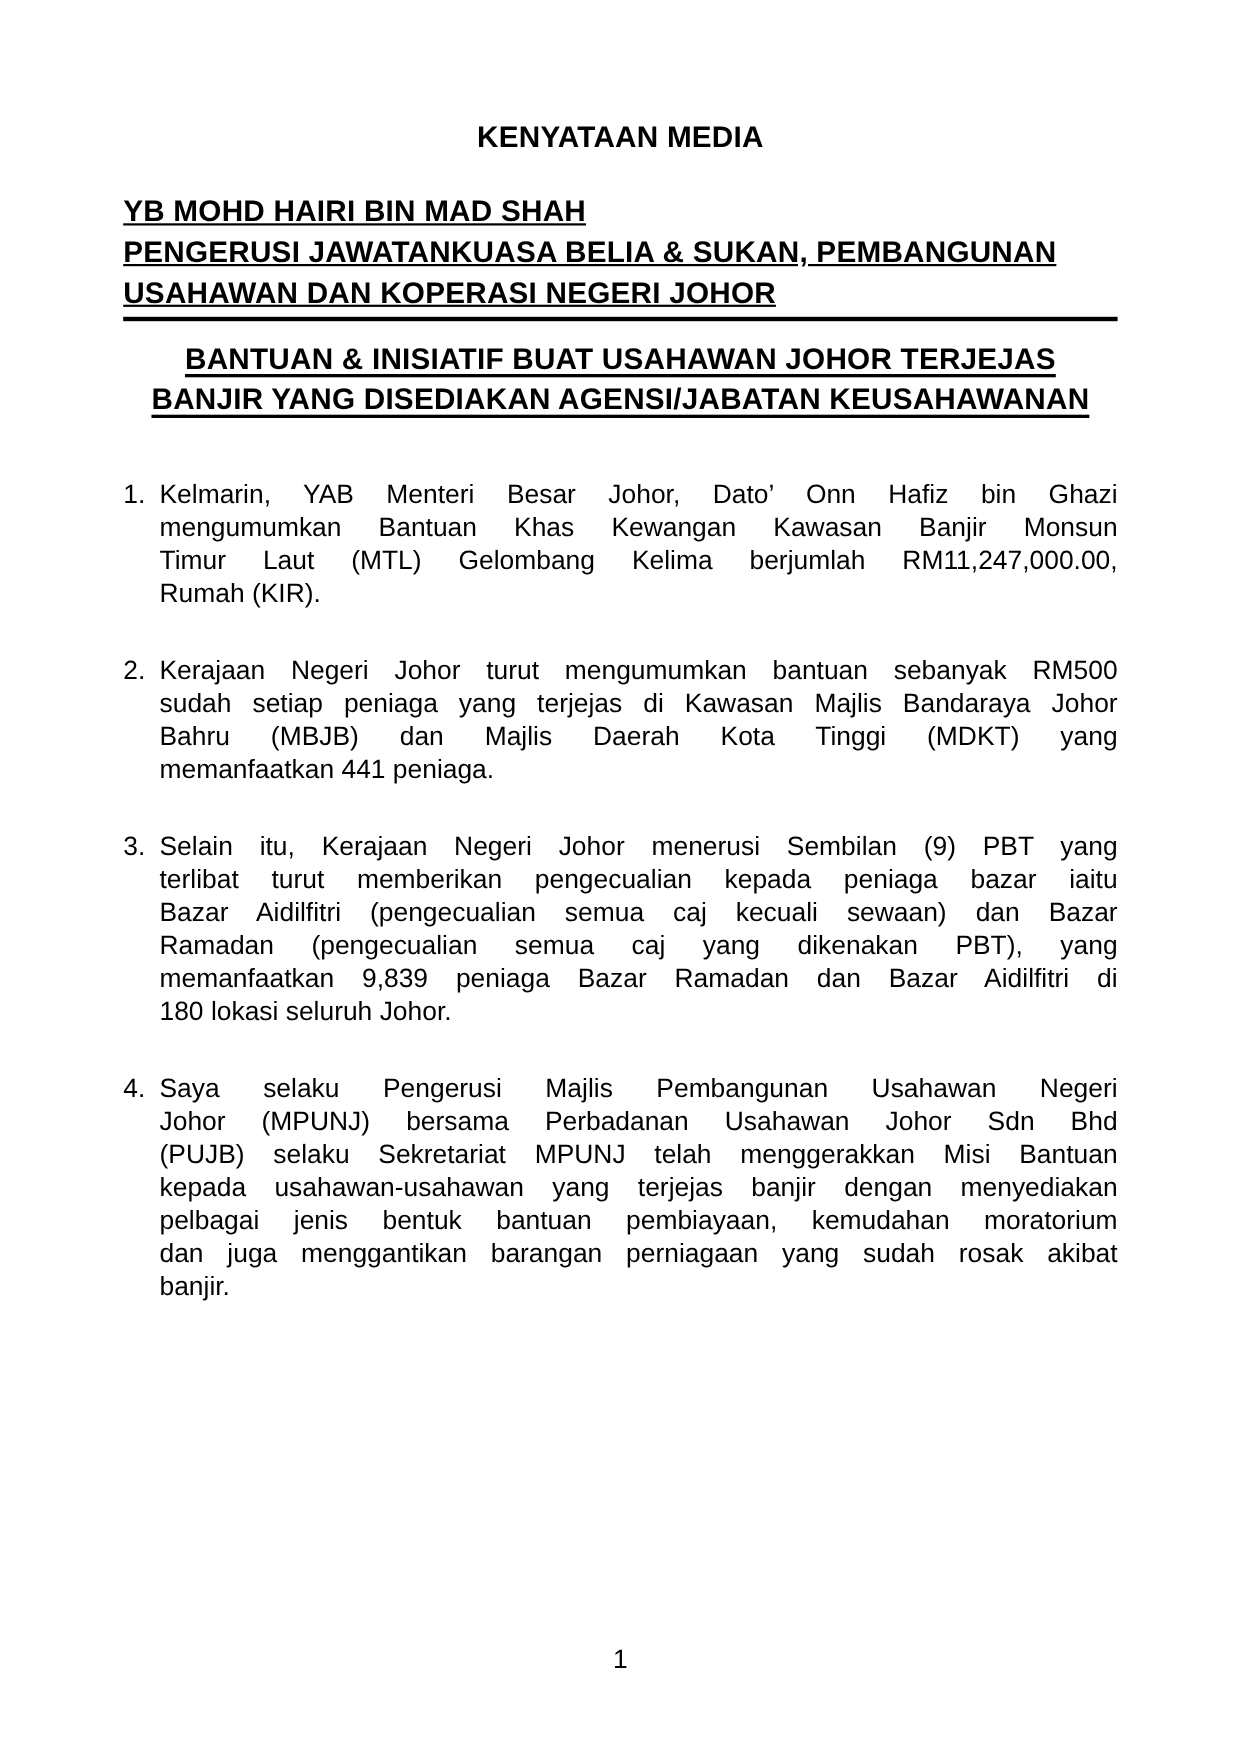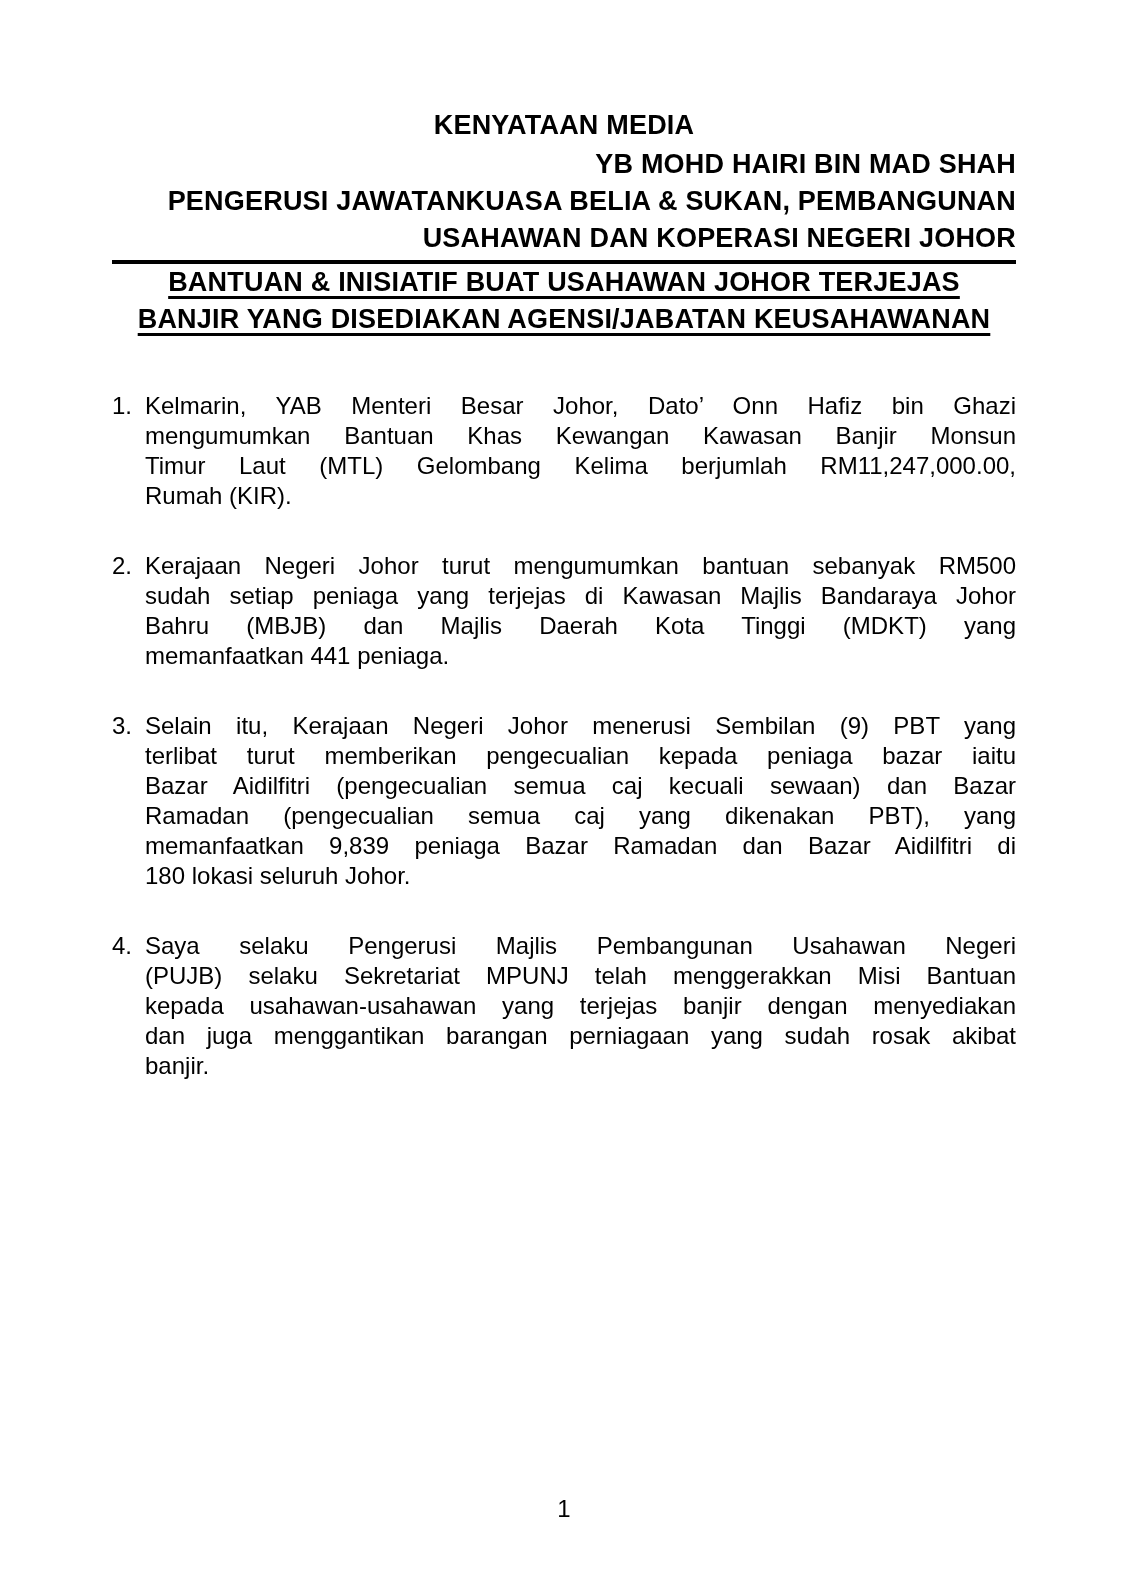--- a/index.html
+++ b/index.html
@@ -14,27 +14,27 @@
     width: 1128px; height: 1596px;
     background: #ffffff;
     padding: 72px 112px 0 112px;
     overflow: hidden;
   }
   .kicker {
     font-weight: bold; font-size: 27px; line-height: 37px;
     text-align: center; letter-spacing: 0.2px; margin-top: 35px;
   }
   .author-block {
-    margin-top: 2px;
+    margin-top: 30px;
     font-weight: bold; font-size: 27px; line-height: 37px;
-    text-align: right; letter-spacing: 0.2px;
+    text-align: left; letter-spacing: 0.2px; text-decoration: underline;
   }
   .rule { margin-top: 3px; height: 4px; background: #000000; }
   .title-block {
-    margin-top: 0;
+    margin-top: 16px;
     font-weight: bold; font-size: 27px; line-height: 37px;
     text-align: center; letter-spacing: 0.2px;
   }
   .title-line {
     text-decoration: underline;
     text-decoration-thickness: 3px;
     text-underline-offset: 5px;
   }
   .body-block {
     margin-top: 53px;
@@ -90,22 +90,24 @@
         <div class="pline jl"><span>Selain itu, Kerajaan Negeri Johor menerusi Sembilan (9) PBT yang</span></div>
         <div class="pline jl"><span>terlibat turut memberikan pengecualian kepada peniaga bazar iaitu</span></div>
         <div class="pline jl"><span>Bazar Aidilfitri (pengecualian semua caj kecuali sewaan) dan Bazar</span></div>
         <div class="pline jl"><span>Ramadan (pengecualian semua caj yang dikenakan PBT), yang</span></div>
         <div class="pline jl"><span>memanfaatkan 9,839 peniaga Bazar Ramadan dan Bazar Aidilfitri di</span></div>
         <div class="pline"><span>180 lokasi seluruh Johor.</span></div>
       </div>
       <div class="para">
         <span class="para-num">4.</span>
         <div class="pline jl"><span>Saya selaku </span><span class="seg-bold">Pengerusi Majlis Pembangunan Usahawan Negeri</span></div>
+        <div class="pline jl"><span class="seg-bold">Johor (MPUNJ)</span><span> bersama </span><span class="seg-bold">Perbadanan Usahawan Johor Sdn Bhd</span></div>
         <div class="pline jl"><span class="seg-bold">(PUJB) selaku Sekretariat MPUNJ</span><span> telah menggerakkan Misi Bantuan</span></div>
         <div class="pline jl"><span>kepada usahawan-usahawan yang terjejas banjir dengan menyediakan</span></div>
+        <div class="pline jl"><span>pelbagai jenis bentuk bantuan pembiayaan, kemudahan moratorium</span></div>
         <div class="pline jl"><span>dan juga menggantikan barangan perniagaan yang sudah rosak akibat</span></div>
         <div class="pline"><span>banjir.</span></div>
       </div>
     </div>
 
   <div class="footer">1</div>
 
 </div>
 
 </body></html>

